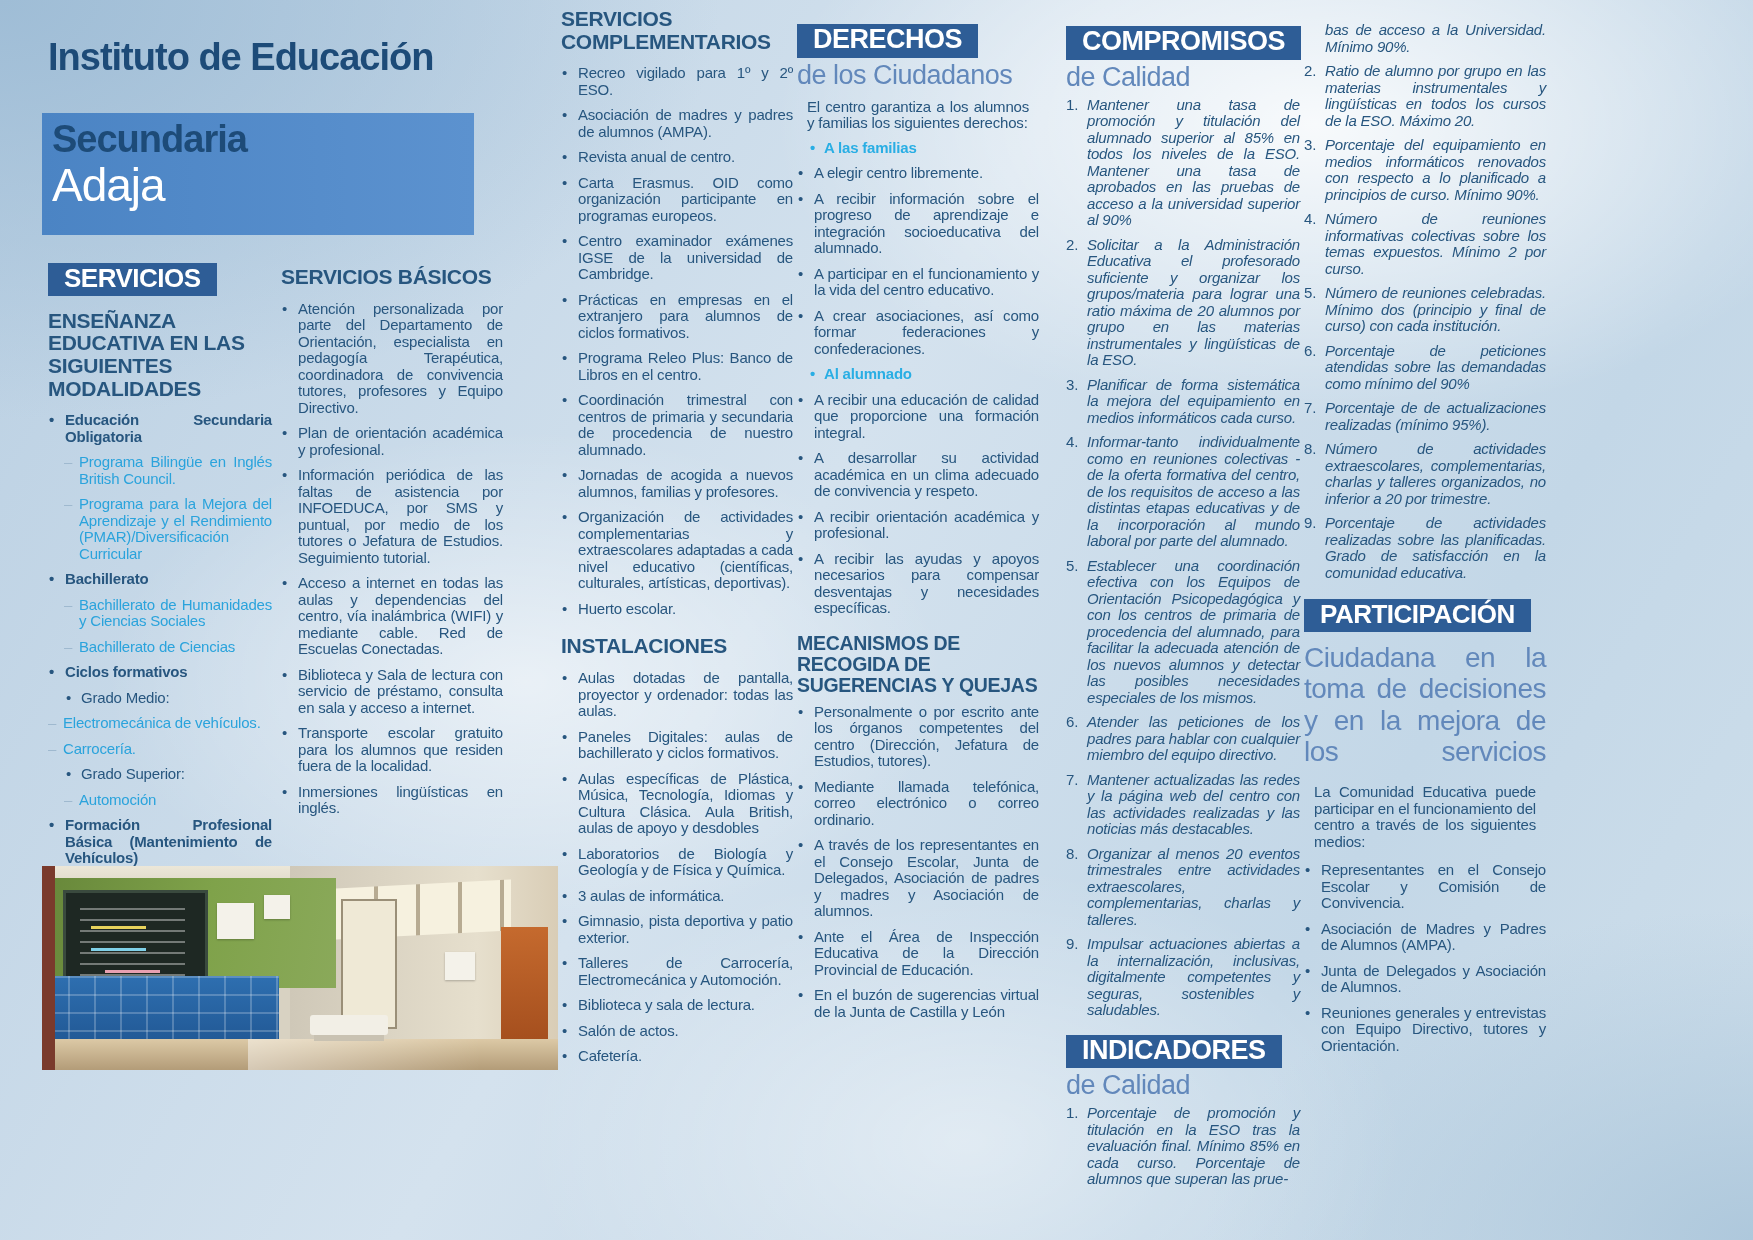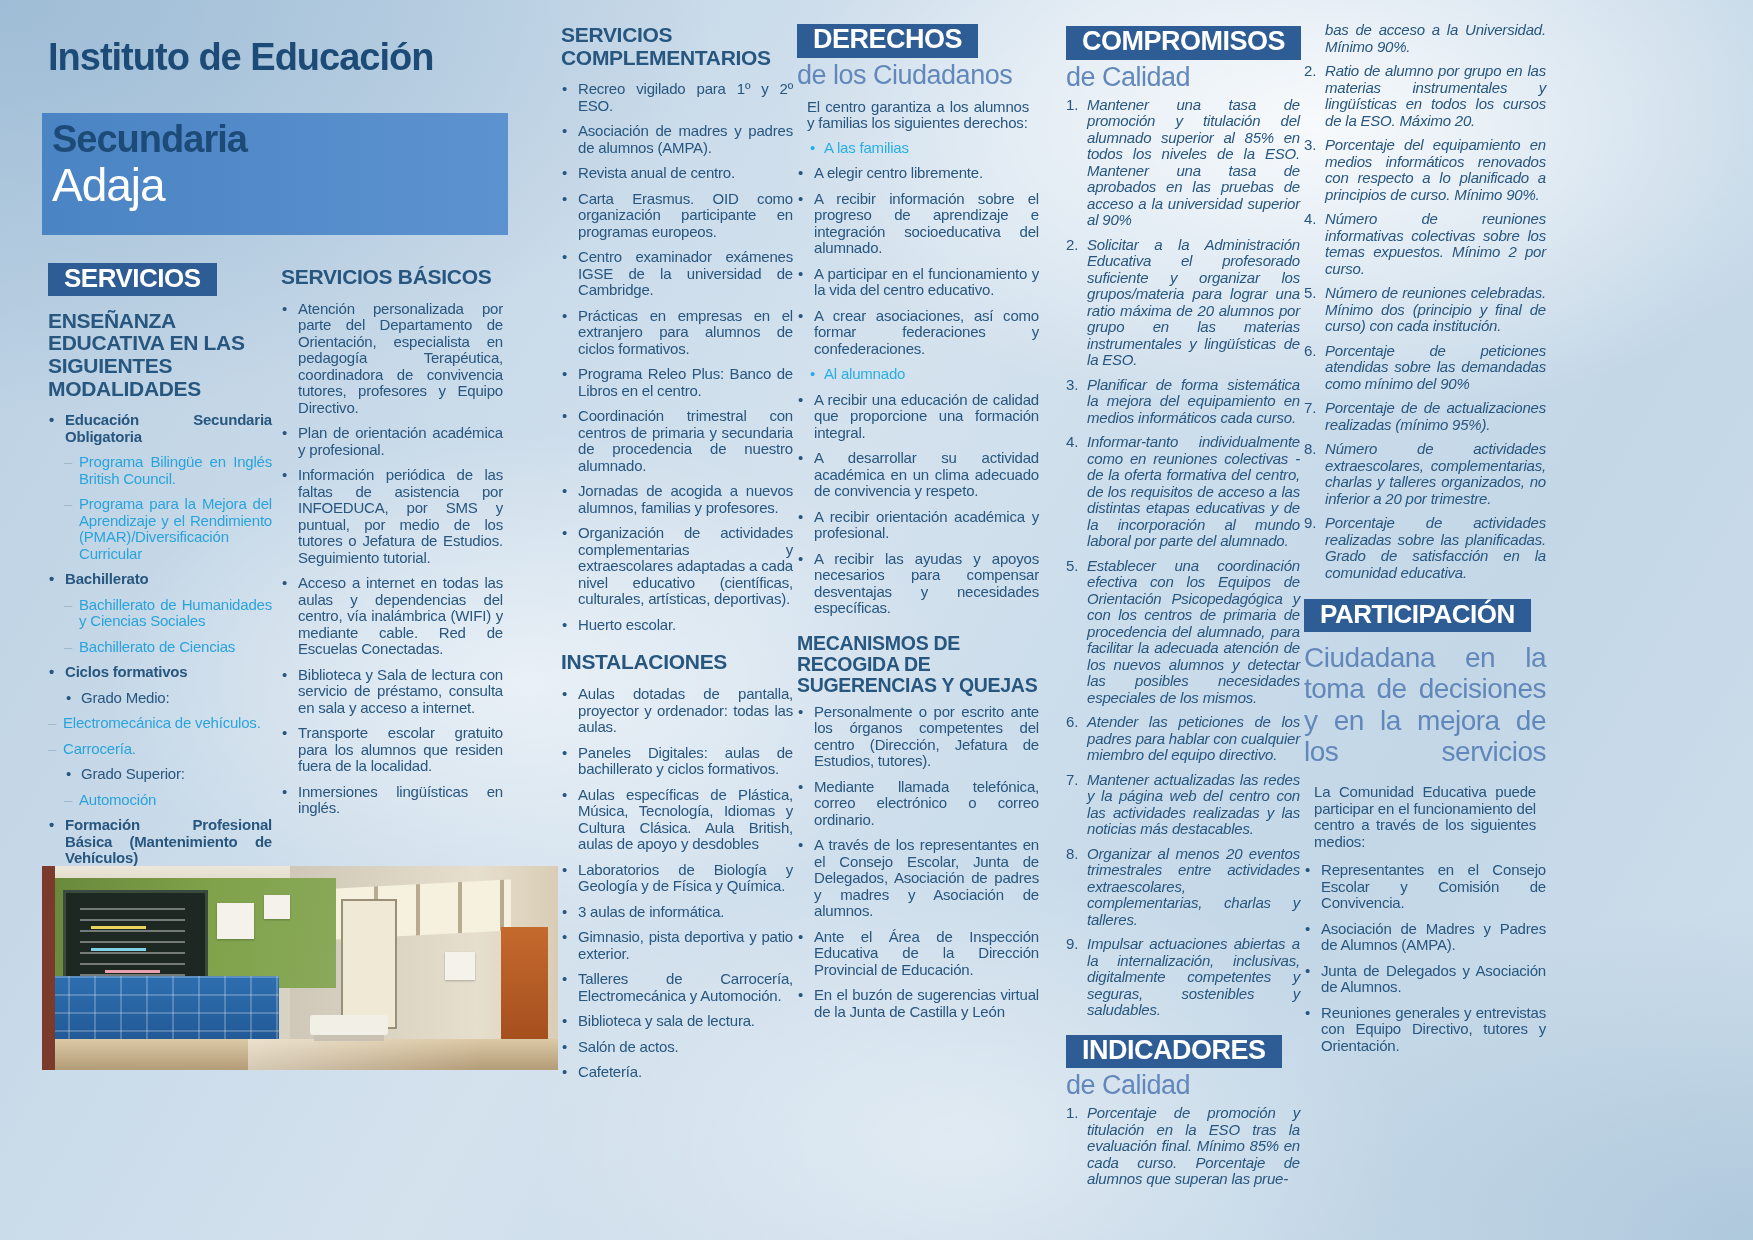--- a/index.html
+++ b/index.html
@@ -11,21 +11,21 @@
       radial-gradient(700px 420px at 30% 55%, rgba(255,255,255,.55), rgba(255,255,255,0) 60%),
       radial-gradient(800px 500px at 55% 92%, rgba(255,255,255,.45), rgba(255,255,255,0) 55%),
       radial-gradient(1200px 700px at 0% 0%, #9fbdd6, rgba(159,189,214,0) 60%),
       radial-gradient(1000px 600px at 100% 100%, #aec8dc, rgba(174,200,220,0) 55%),
       linear-gradient(120deg,#b9cfe2,#d4e2ee 45%,#c3d7e7 75%,#cfdfeb);
     color:#27567F;
   }
   .abs{position:absolute;}
   
   .title{left:48px;top:36px;width:470px;font-size:38px;font-weight:700;color:#1d4b78;letter-spacing:-1px;}
-  .banner{left:42px;top:113px;width:466px;height:122px;
+  .banner{left:42px;top:113px;width:432px;height:122px;
     background:linear-gradient(90deg,#4b84c4,#5c92cf);padding:6px 0 0 10px;box-sizing:border-box;}
   .banner-l1{font-size:38px;font-weight:700;color:#1d4b78;letter-spacing:-1px;line-height:1.1;}
   .banner-l2{font-size:46px;font-weight:400;color:#ffffff;letter-spacing:-1px;line-height:1.05;}
   
   .boxhead{display:inline-block;background:#2E5D96;color:#fff;font-weight:700;
     padding:1px 16px 3px;font-size:26px;letter-spacing:-0.5px;margin:0 0 4px;}
   .sub-blue{color:#6288BB;font-size:27px;letter-spacing:-0.5px;line-height:1.0;margin:0 0 10px;}
   .h-navy{color:#27567F;font-size:21px;font-weight:600;letter-spacing:-0.3px;line-height:1.08;margin:0 0 12px;}
   .col{position:absolute;font-size:15px;line-height:1.1;letter-spacing:-0.2px;}
   .para{text-align:justify;margin:0 10px 8px;}
@@ -33,21 +33,21 @@
   ul.blist li{position:relative;padding-left:17px;margin-bottom:9px;text-align:justify;}
   ul.blist li::before{content:"\2022";position:absolute;left:1px;top:0;}
   
   li.b{font-weight:700;}
   li.d1{padding-left:31px !important;color:#2AA3DC;}
   li.d1::before{content:"\2013" !important;left:16px !important;color:#9fb9cf;}
   li.d0{padding-left:15px !important;color:#2AA3DC;}
   li.d0::before{content:"\2013" !important;left:0 !important;color:#9fb9cf;}
   li.s{padding-left:33px !important;}
   li.s::before{content:"\2022";left:18px !important;}
-  li.glabel{padding-left:27px !important;color:#29AEE4;margin-top:4px;}
+  li.glabel{padding-left:27px !important;color:#29AEE4;margin-top:4px;font-weight:bold;}
   li.glabel::before{content:"\2022";left:13px !important;color:#29AEE4;}
   ol.nlist li{display:flex;margin-bottom:8px;}
   ol.nlist .num{flex:none;width:21px;}
   ol.nlist .txt{flex:1;text-align:justify;font-style:italic;}
   
   .part-big{color:#6288BB;font-size:28px;line-height:1.13;letter-spacing:-0.5px;
     text-align:justify;text-align-last:justify;margin:6px 0 16px;}
   
   .photo{left:42px;top:866px;width:516px;height:204px;overflow:hidden;background:#d8d2c2;}
   .ph{position:absolute;}
@@ -133,21 +133,21 @@
     <div class="ph ph-poster" style="left:34%;top:18%;width:7%;height:18%;"></div>
     <div class="ph ph-poster" style="left:43%;top:14%;width:5%;height:12%;"></div>
     <div class="ph ph-poster" style="right:16%;top:42%;width:6%;height:14%;"></div>
     <div class="ph ph-board"></div>
     <div class="ph ph-tiles"></div>
     <div class="ph ph-floor"></div>
     <div class="ph ph-bench"></div>
     <div class="ph ph-door-red"></div>
   </div>
 
-  <section class="col" style="left:561px;top:24px;width:232px;">
+  <section class="col" style="left:561px;top:8px;width:232px;">
     <h3 class="h-navy">SERVICIOS COMPLEMENTARIOS</h3>
     <ul class="blist">
 
         <li>Recreo vigilado para 1º y 2º ESO.</li>
         <li>Asociación de madres y padres de alumnos (AMPA).</li>
         <li>Revista anual de centro.</li>
         <li>Carta Erasmus. OID como organización participante en programas europeos.</li>
         <li>Centro examinador exámenes IGSE de la universidad de Cambridge.</li>
         <li>Prácticas en empresas en el extranjero para alumnos de ciclos formativos.</li>
         <li>Programa Releo Plus: Banco de Libros en el centro.</li>

